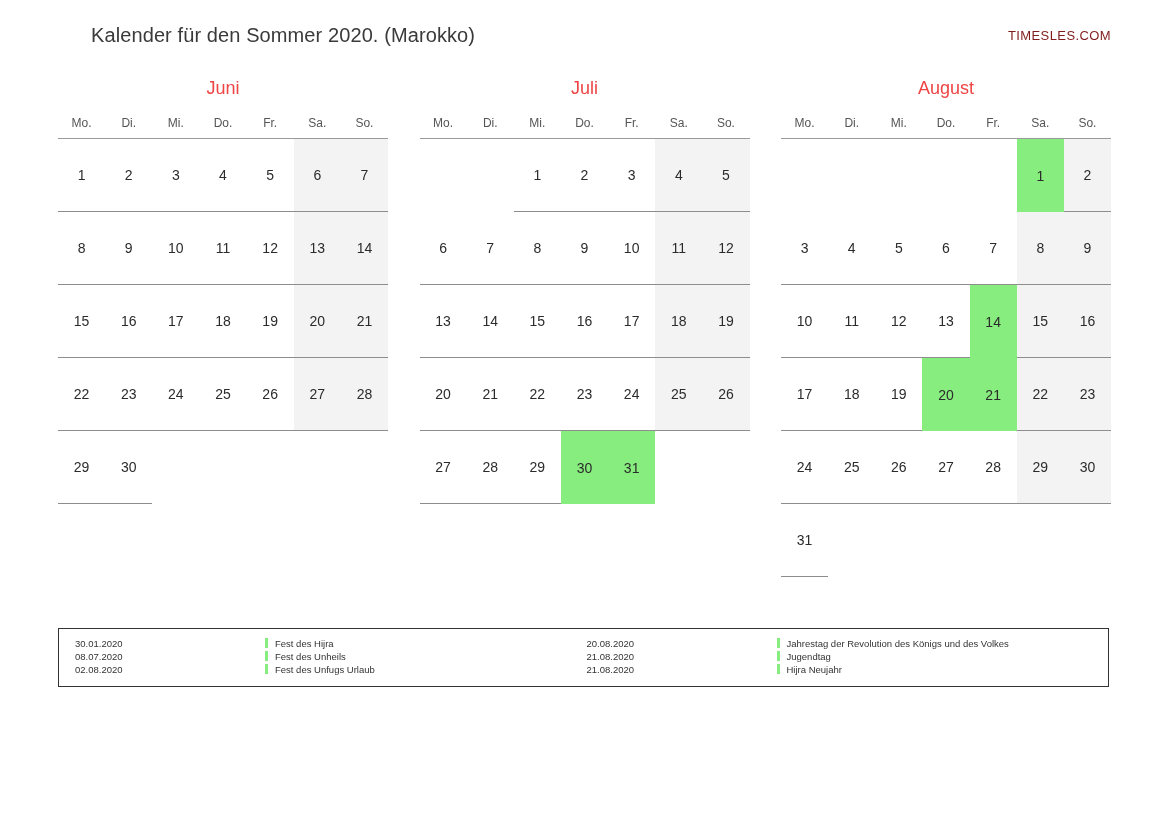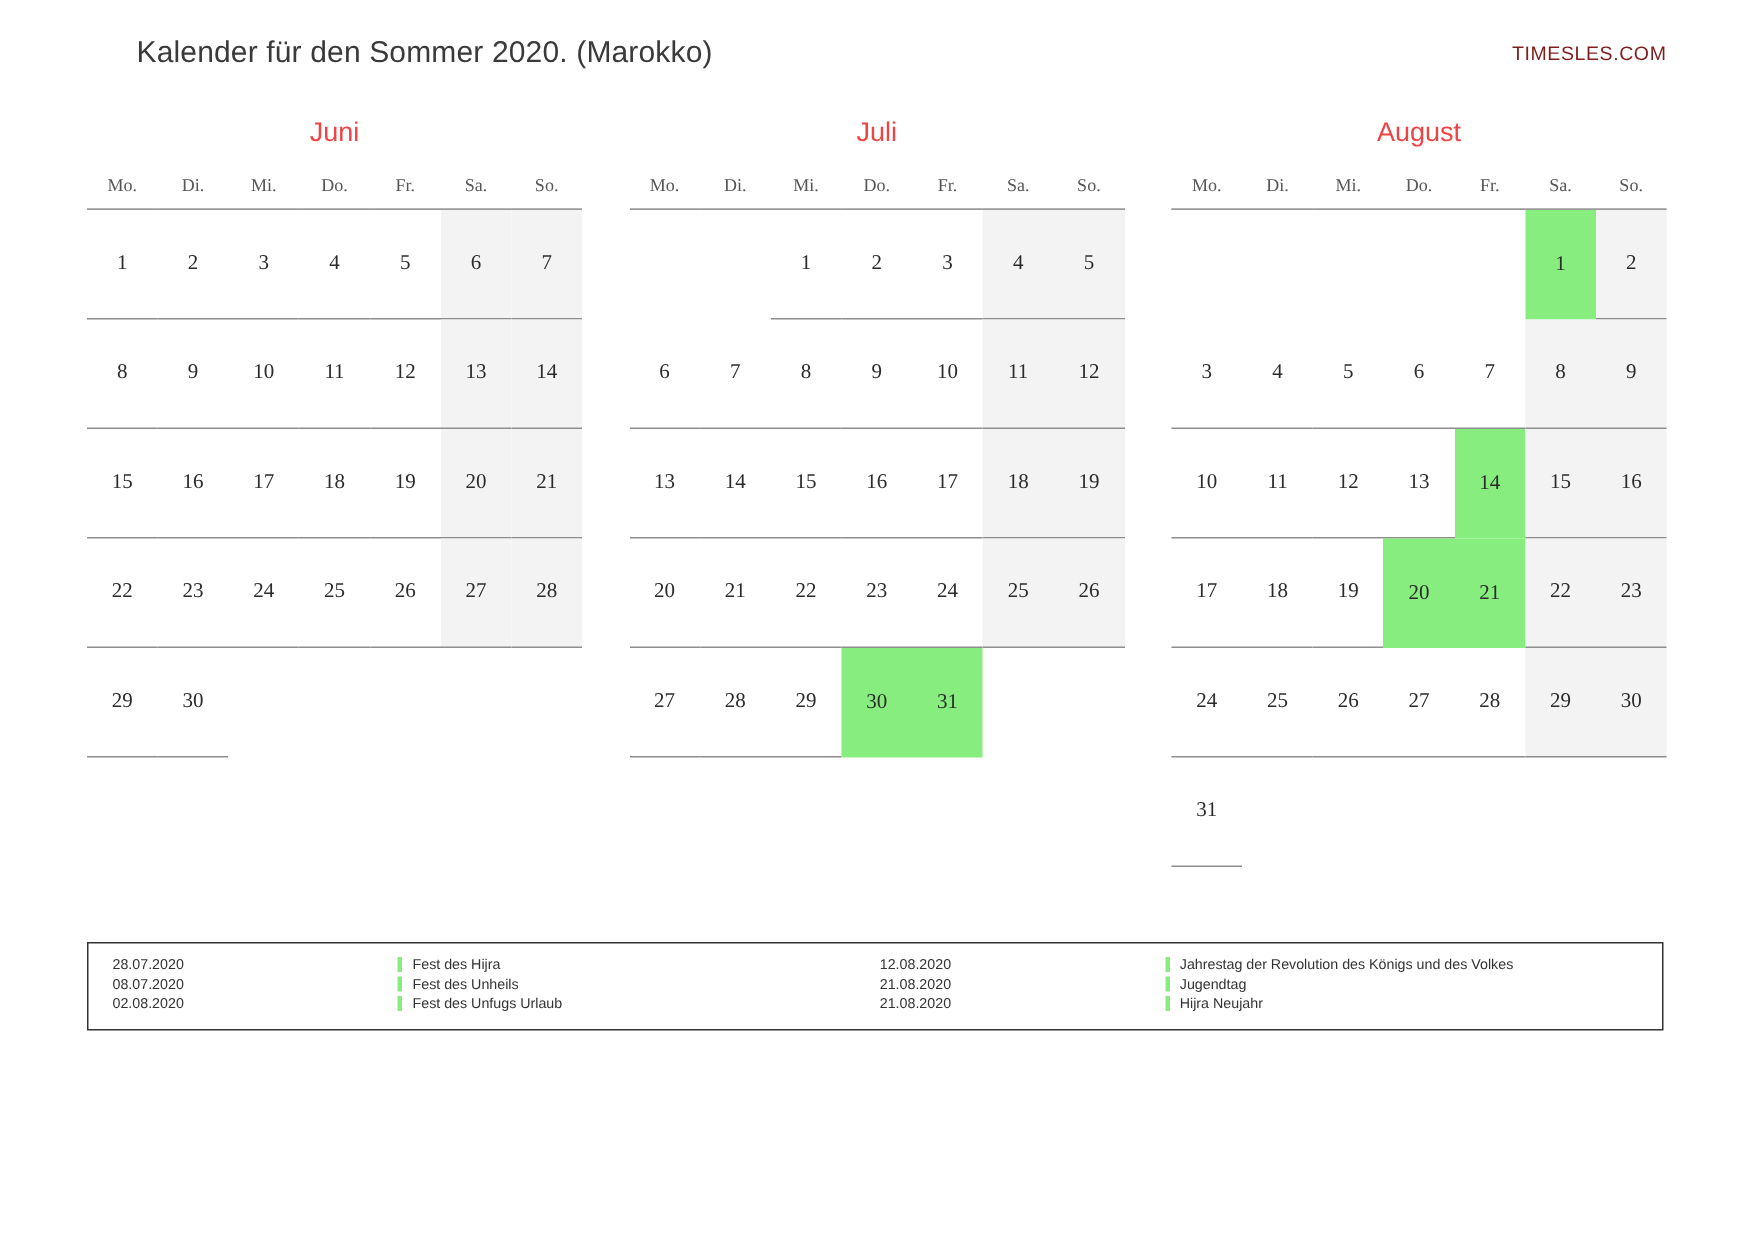--- a/index.html
+++ b/index.html
@@ -59,21 +59,20 @@
   .month-name {
     text-align: center;
     color: #ef4444;
     font-size: 18px;
     margin-bottom: 16px;
   }
   table.cal {
     width: 100%;
     border-collapse: collapse;
     table-layout: fixed;
-    font-family: Liberation Serif, serif;
   }
   table.cal th {
     font-size: 12px;
     font-weight: 400;
     color: #555555;
     padding-bottom: 8px;
     text-align: center;
     border-bottom: 1px solid #9a9a9a;
   }
   table.cal td {
@@ -575,38 +574,38 @@
               </td>
             </tr>
           </tbody>
         </table>
       </div>
     </div>
 
   <div class="legend">
     <div class="legend-col">
         <div class="legend-row">
-          <span class="legend-date">28.07.2020</span>
+          <span class="legend-date">30.01.2020</span>
           <span class="legend-bar"></span>
           <span class="legend-text">Fest des Hijra</span>
         </div>
         <div class="legend-row">
           <span class="legend-date">08.07.2020</span>
           <span class="legend-bar"></span>
           <span class="legend-text">Fest des Unheils</span>
         </div>
         <div class="legend-row">
           <span class="legend-date">02.08.2020</span>
           <span class="legend-bar"></span>
           <span class="legend-text">Fest des Unfugs Urlaub</span>
         </div>
       </div>
     <div class="legend-col">
         <div class="legend-row">
-          <span class="legend-date">12.08.2020</span>
+          <span class="legend-date">20.08.2020</span>
           <span class="legend-bar"></span>
           <span class="legend-text">Jahrestag der Revolution des Königs und des Volkes</span>
         </div>
         <div class="legend-row">
           <span class="legend-date">21.08.2020</span>
           <span class="legend-bar"></span>
           <span class="legend-text">Jugendtag</span>
         </div>
         <div class="legend-row">
           <span class="legend-date">21.08.2020</span>

